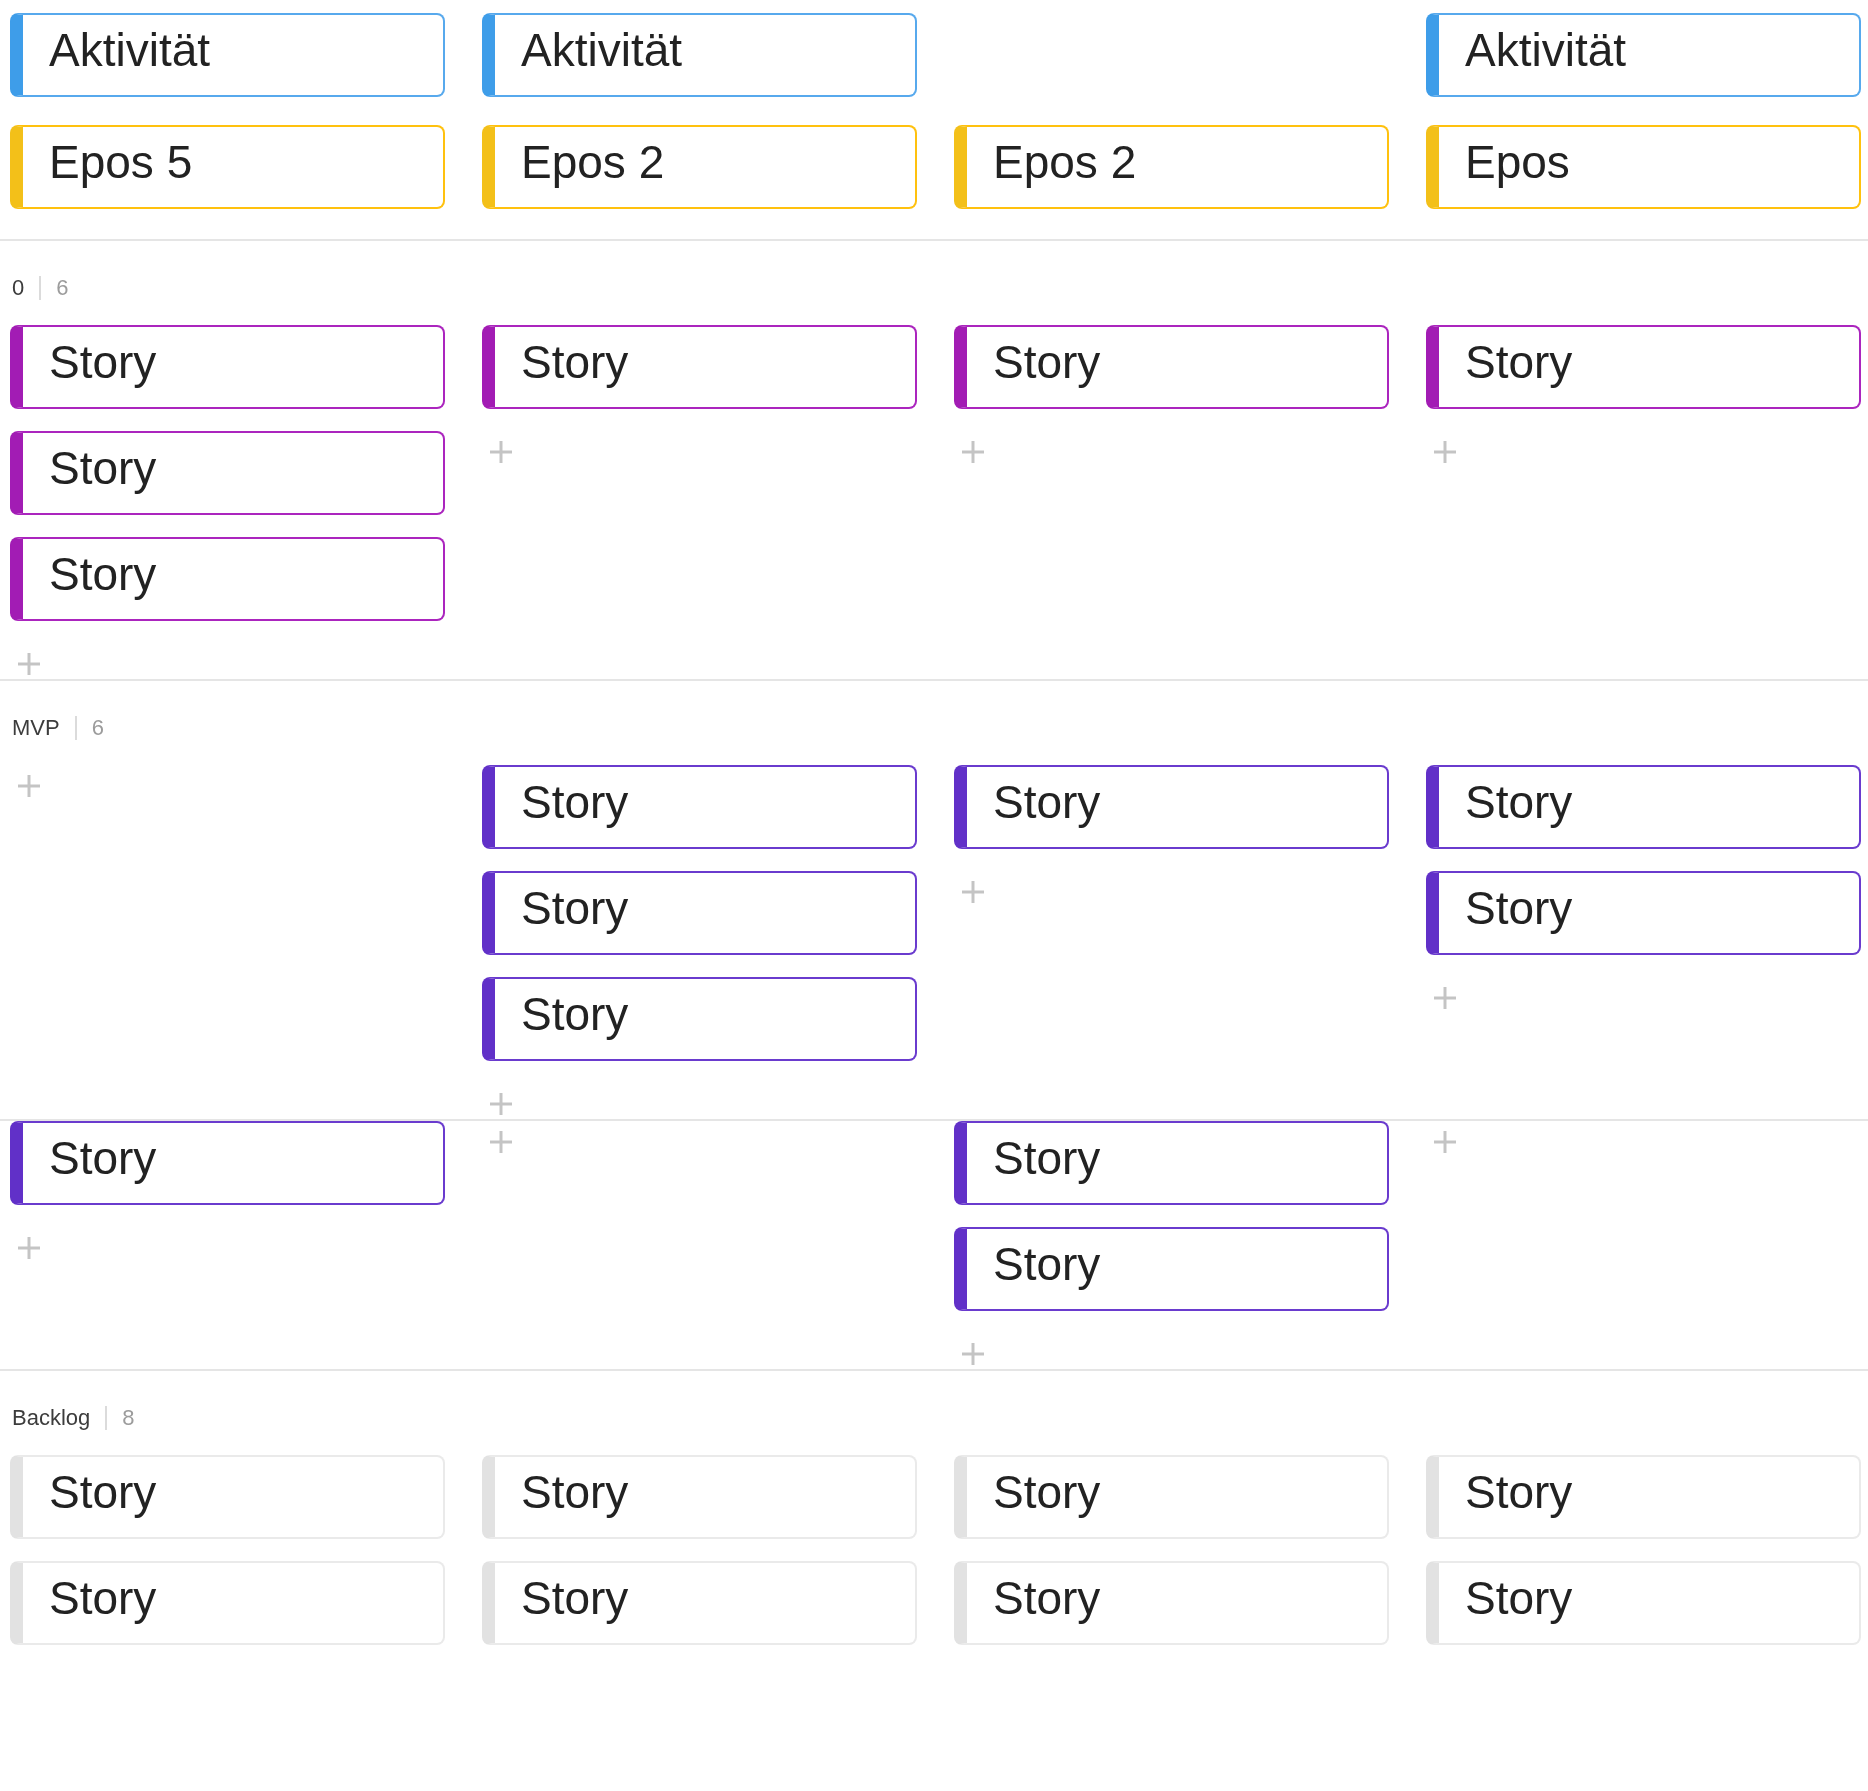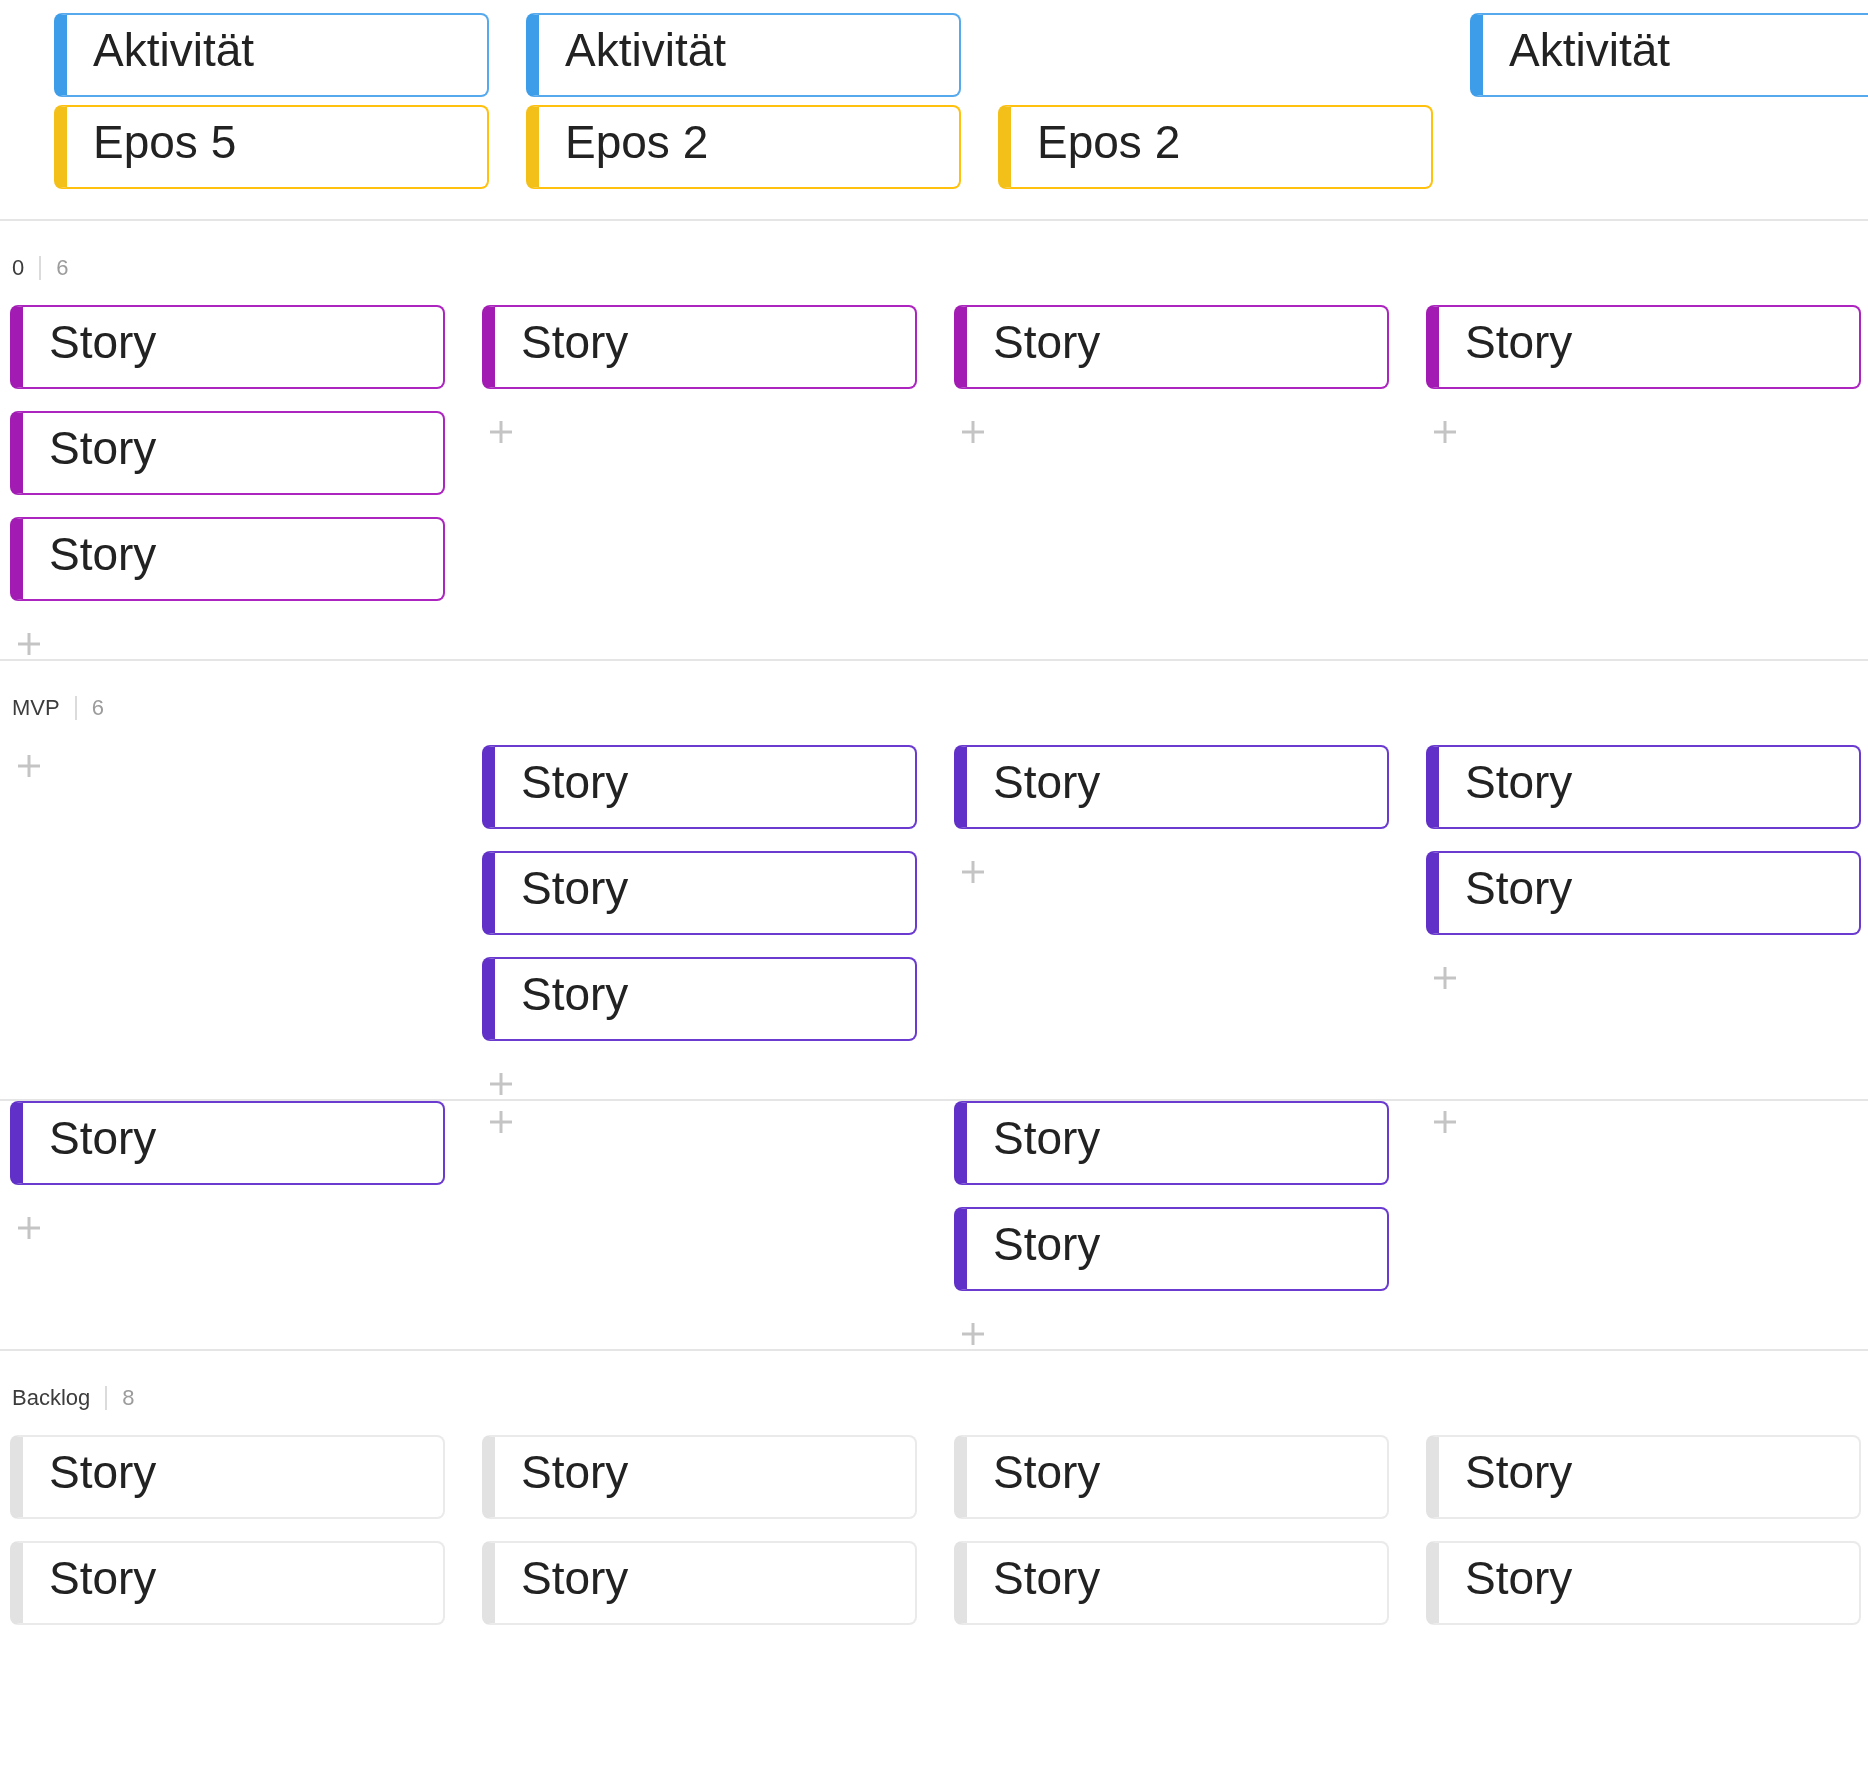--- a/index.html
+++ b/index.html
@@ -16,21 +16,21 @@
   .board { padding-top: 13px; }
 
   
   .header-grid, .section-grid {
     display: grid;
     grid-template-columns: repeat(4, 435px);
     column-gap: 37px;
     padding-left: 10px;
     align-items: start;
   }
-  .header-grid { row-gap: 8px; margin-left: 44px; }
+  .header-grid { row-gap: 28px; }
   .section-grid { }
 
   .slot { height: 84px; }
 
   
   .card {
     box-sizing: border-box;
     height: 84px;
     background: #ffffff;
     border-radius: 8px;
@@ -107,20 +107,23 @@
 
     <div class="card yellow">
       <span>Epos 5</span>
     </div>
     <div class="card yellow">
       <span>Epos 2</span>
     </div>
     <div class="card yellow">
       <span>Epos 2</span>
     </div>
+    <div class="card yellow">
+      <span>Epos</span>
+    </div>
   </div>
 
   <section>
     <div class="divider first"></div>
     <div class="section-header">
       <span class="section-name">0</span>
       <span class="section-sep"></span>
       <span class="section-count">6</span>
     </div>
     <div class="section-grid">

